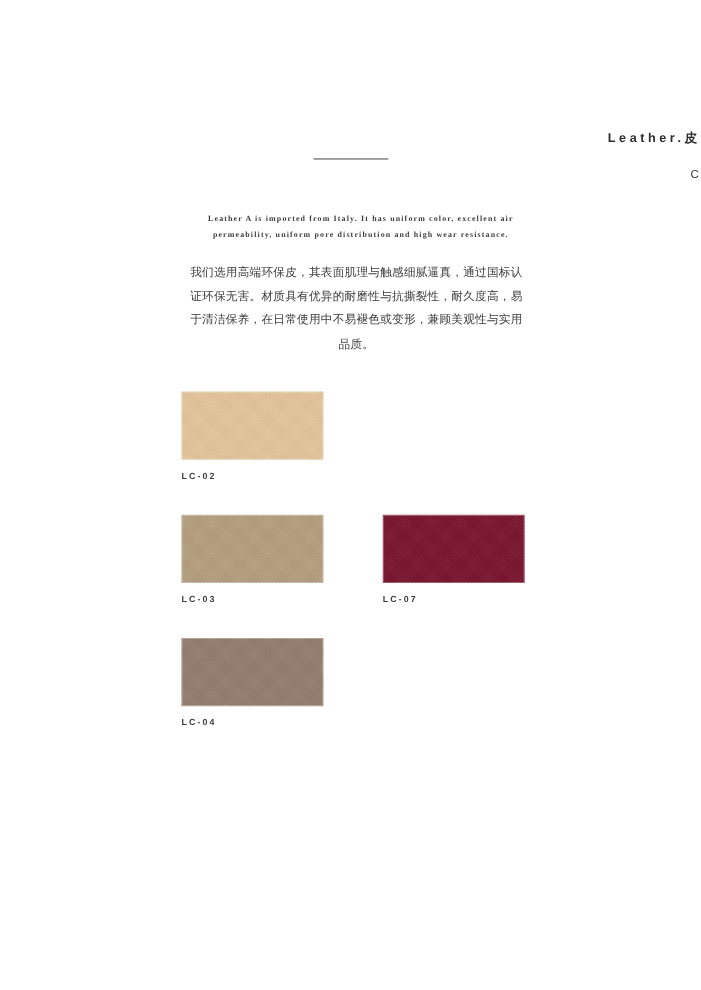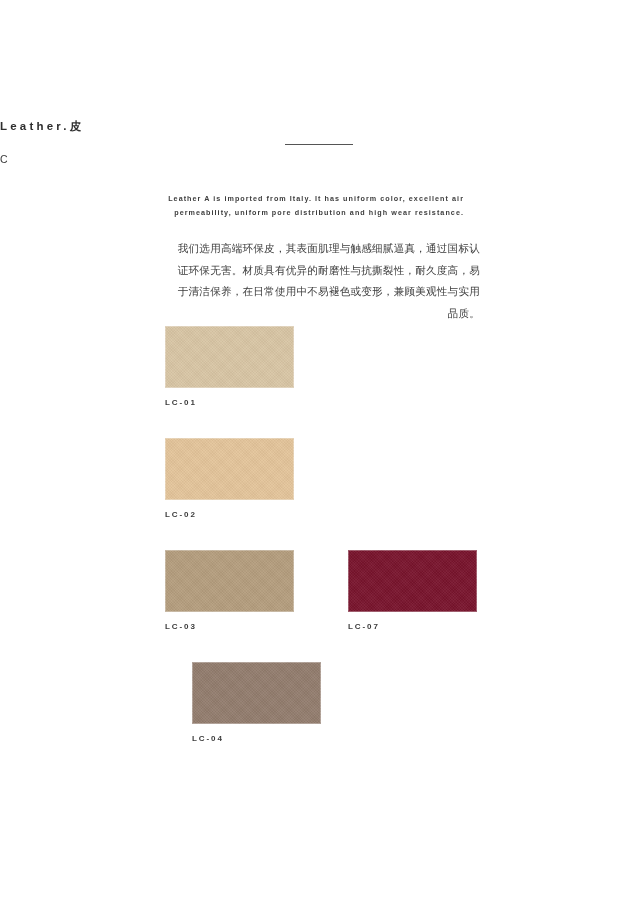--- a/index.html
+++ b/index.html
@@ -22,21 +22,21 @@
     inset: 0;
     background: #ffffff;
   }
 
   
   .header {
     position: absolute;
     left: 0;
     right: 0;
     top: 118px;
-    text-align: left;
+    text-align: right;
   }
   .header-title {
     font-size: 11.5px;
     letter-spacing: 3.2px;
     color: #2e2e2e;
     font-weight: 600;
     line-height: 16px;
     white-space: nowrap;
   }
   .header-rule {
@@ -48,56 +48,57 @@
   .header-sub {
     font-size: 10.5px;
     letter-spacing: 1.6px;
     color: #3a3a3a;
     line-height: 14px;
   }
 
   
   .copy-en {
     position: absolute;
-    left: 154px;
+    left: 173px;
     top: 192px;
     width: 310px;
     font-size: 7.2px;
     letter-spacing: 1.05px;
     line-height: 14.2px;
     color: #3d3d3d;
     font-weight: 700;
-    text-align: right;
+    text-align: center;
+    font-family: Liberation Serif, serif;
   }
   .copy-cn {
     position: absolute;
     left: 168px;
     top: 238px;
     width: 312px;
     font-size: 10.6px;
     line-height: 21.5px;
     color: #3b3b3b;
     letter-spacing: 0.2px;
-    text-align: right;
+    text-align: center;
     font-family: "DejaVu Sans", "Liberation Sans", sans-serif;
   }
 
   
   .swatch-grid {
     position: absolute;
     left: 165px;
     top: 326px;
     width: 312px;
   }
   .swatch-row {
     display: flex;
     justify-content: space-between;
     margin-bottom: 30px;
   }
-  .swatch-row:last-child { margin-bottom: 0; justify-content: center; }
+  .swatch-row:last-child { margin-bottom: 0; }
 
   .swatch-cell {
     width: 129px;
   }
   .swatch-cell.empty { visibility: hidden; }
 
   .swatch-chip {
     width: 129px;
     height: 62px;
     box-shadow: inset 0 0 0 1px rgba(255,255,255,0.30);
@@ -131,24 +132,20 @@
     <div class="header-rule"></div>
     <div class="header-sub">C</div>
   </div>
 
   <div class="copy-en">Leather A is imported from Italy. It has uniform color, excellent air permeability, uniform pore distribution and high wear resistance.</div>
 
   <div class="copy-cn">我们选用高端环保皮，其表面肌理与触感细腻逼真，通过国标认证环保无害。材质具有优异的耐磨性与抗撕裂性，耐久度高，易于清洁保养，在日常使用中不易褪色或变形，兼顾美观性与实用品质。</div>
 
   <div class="swatch-grid" id="swatch-grid">
       <div class="swatch-row">
-        <div class="swatch-cell">
-          <div class="swatch-chip" style="background: rgb(216, 197, 164);"></div>
-          <div class="swatch-label">LC-01</div>
-        </div>
       </div>
       <div class="swatch-row">
         <div class="swatch-cell">
           <div class="swatch-chip" style="background: rgb(227, 196, 154);"></div>
           <div class="swatch-label">LC-02</div>
         </div>
       </div>
       <div class="swatch-row">
         <div class="swatch-cell">
           <div class="swatch-chip" style="background: rgb(180, 157, 125);"></div>

